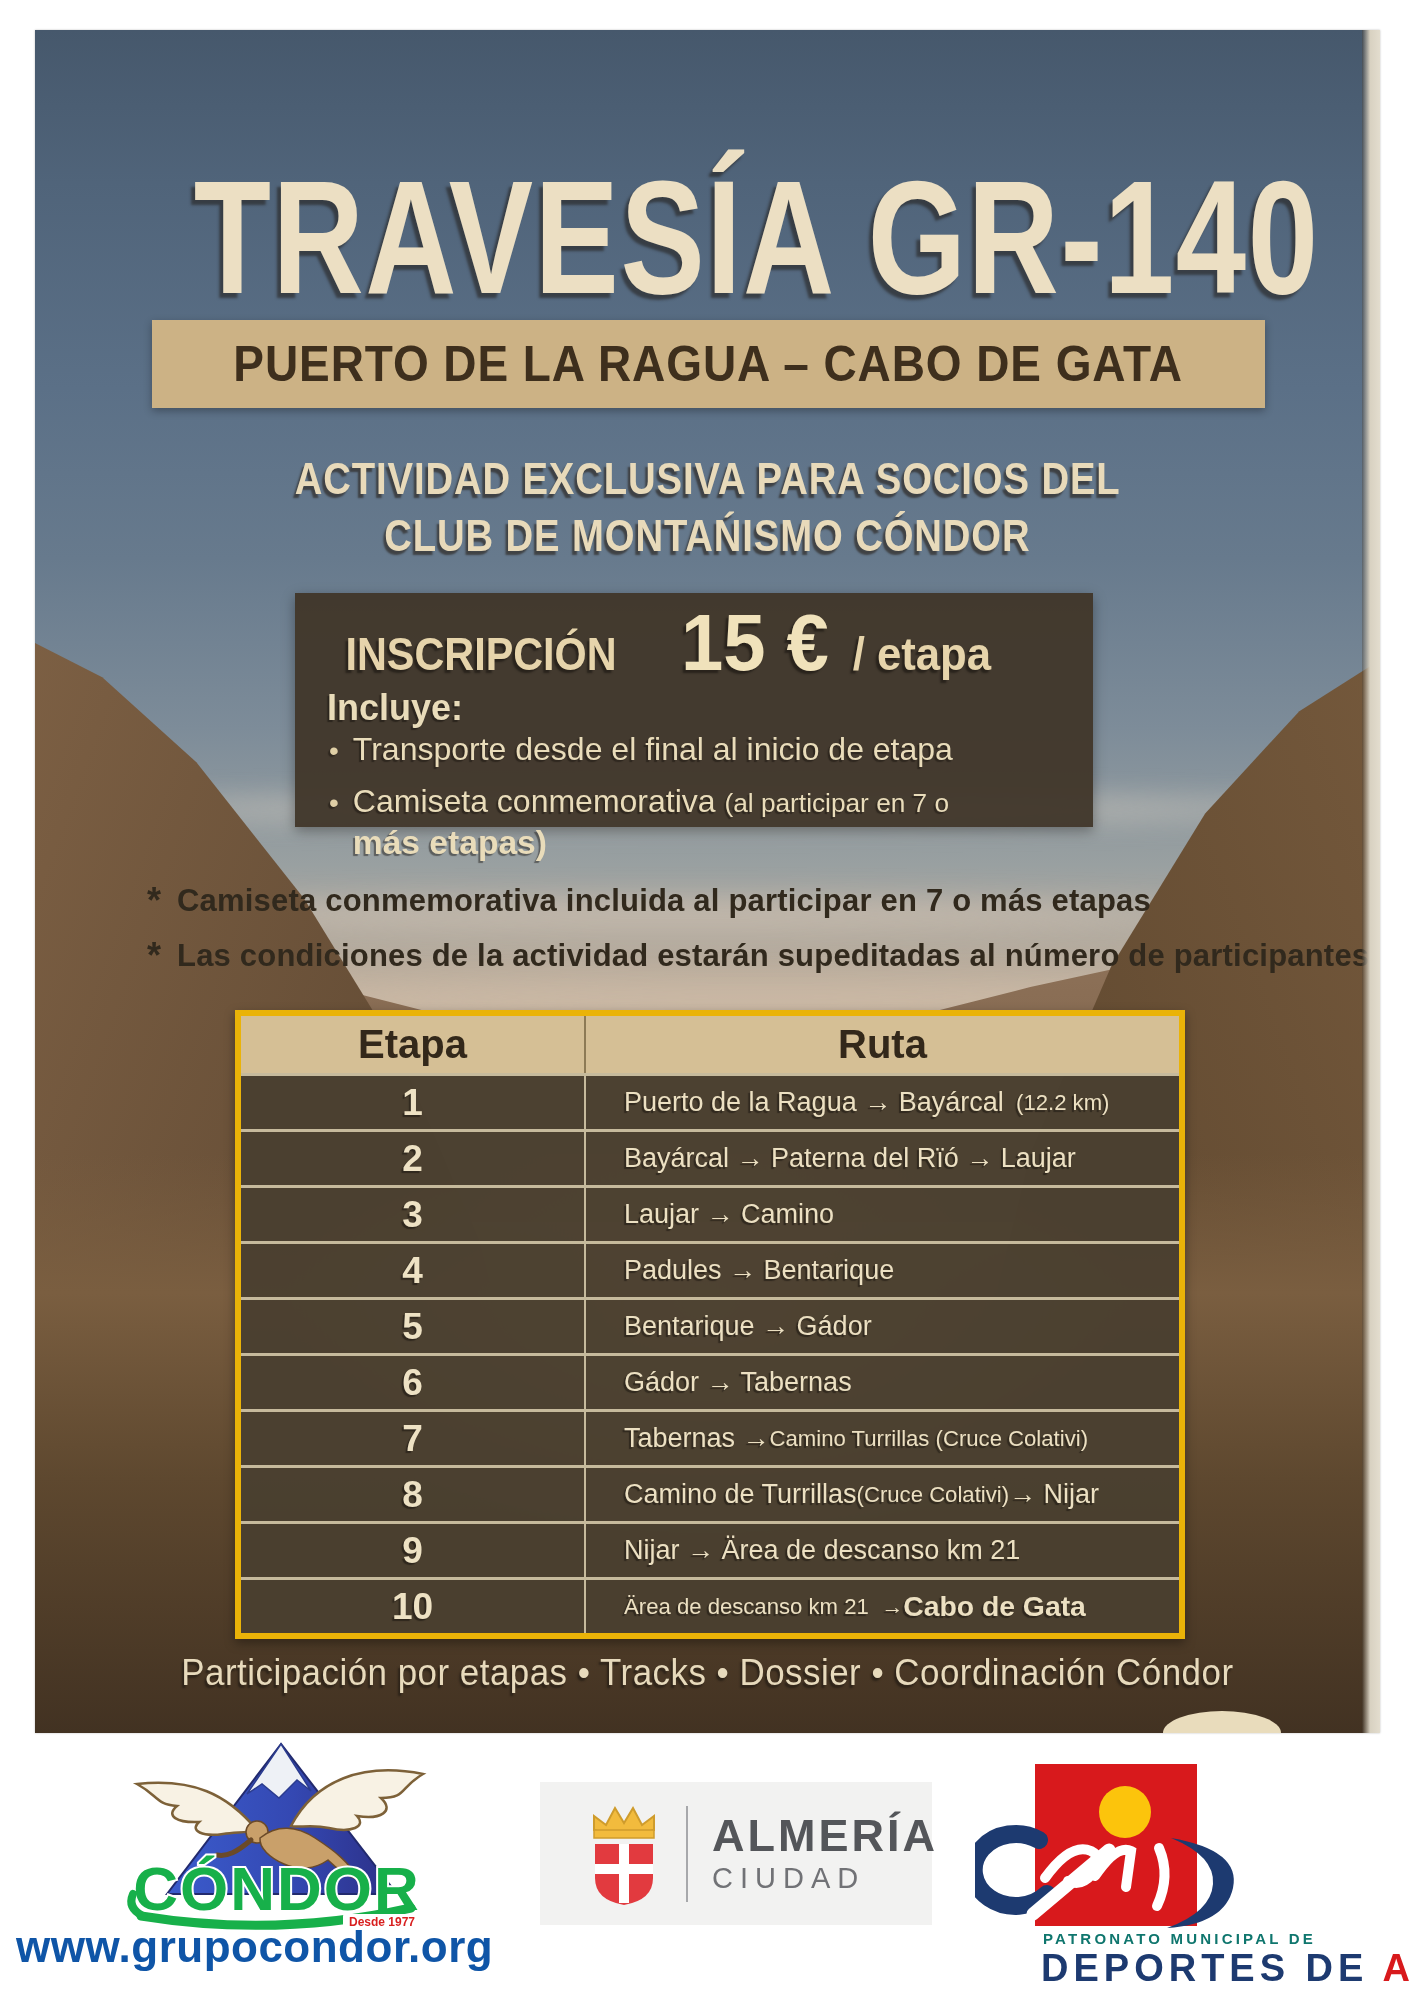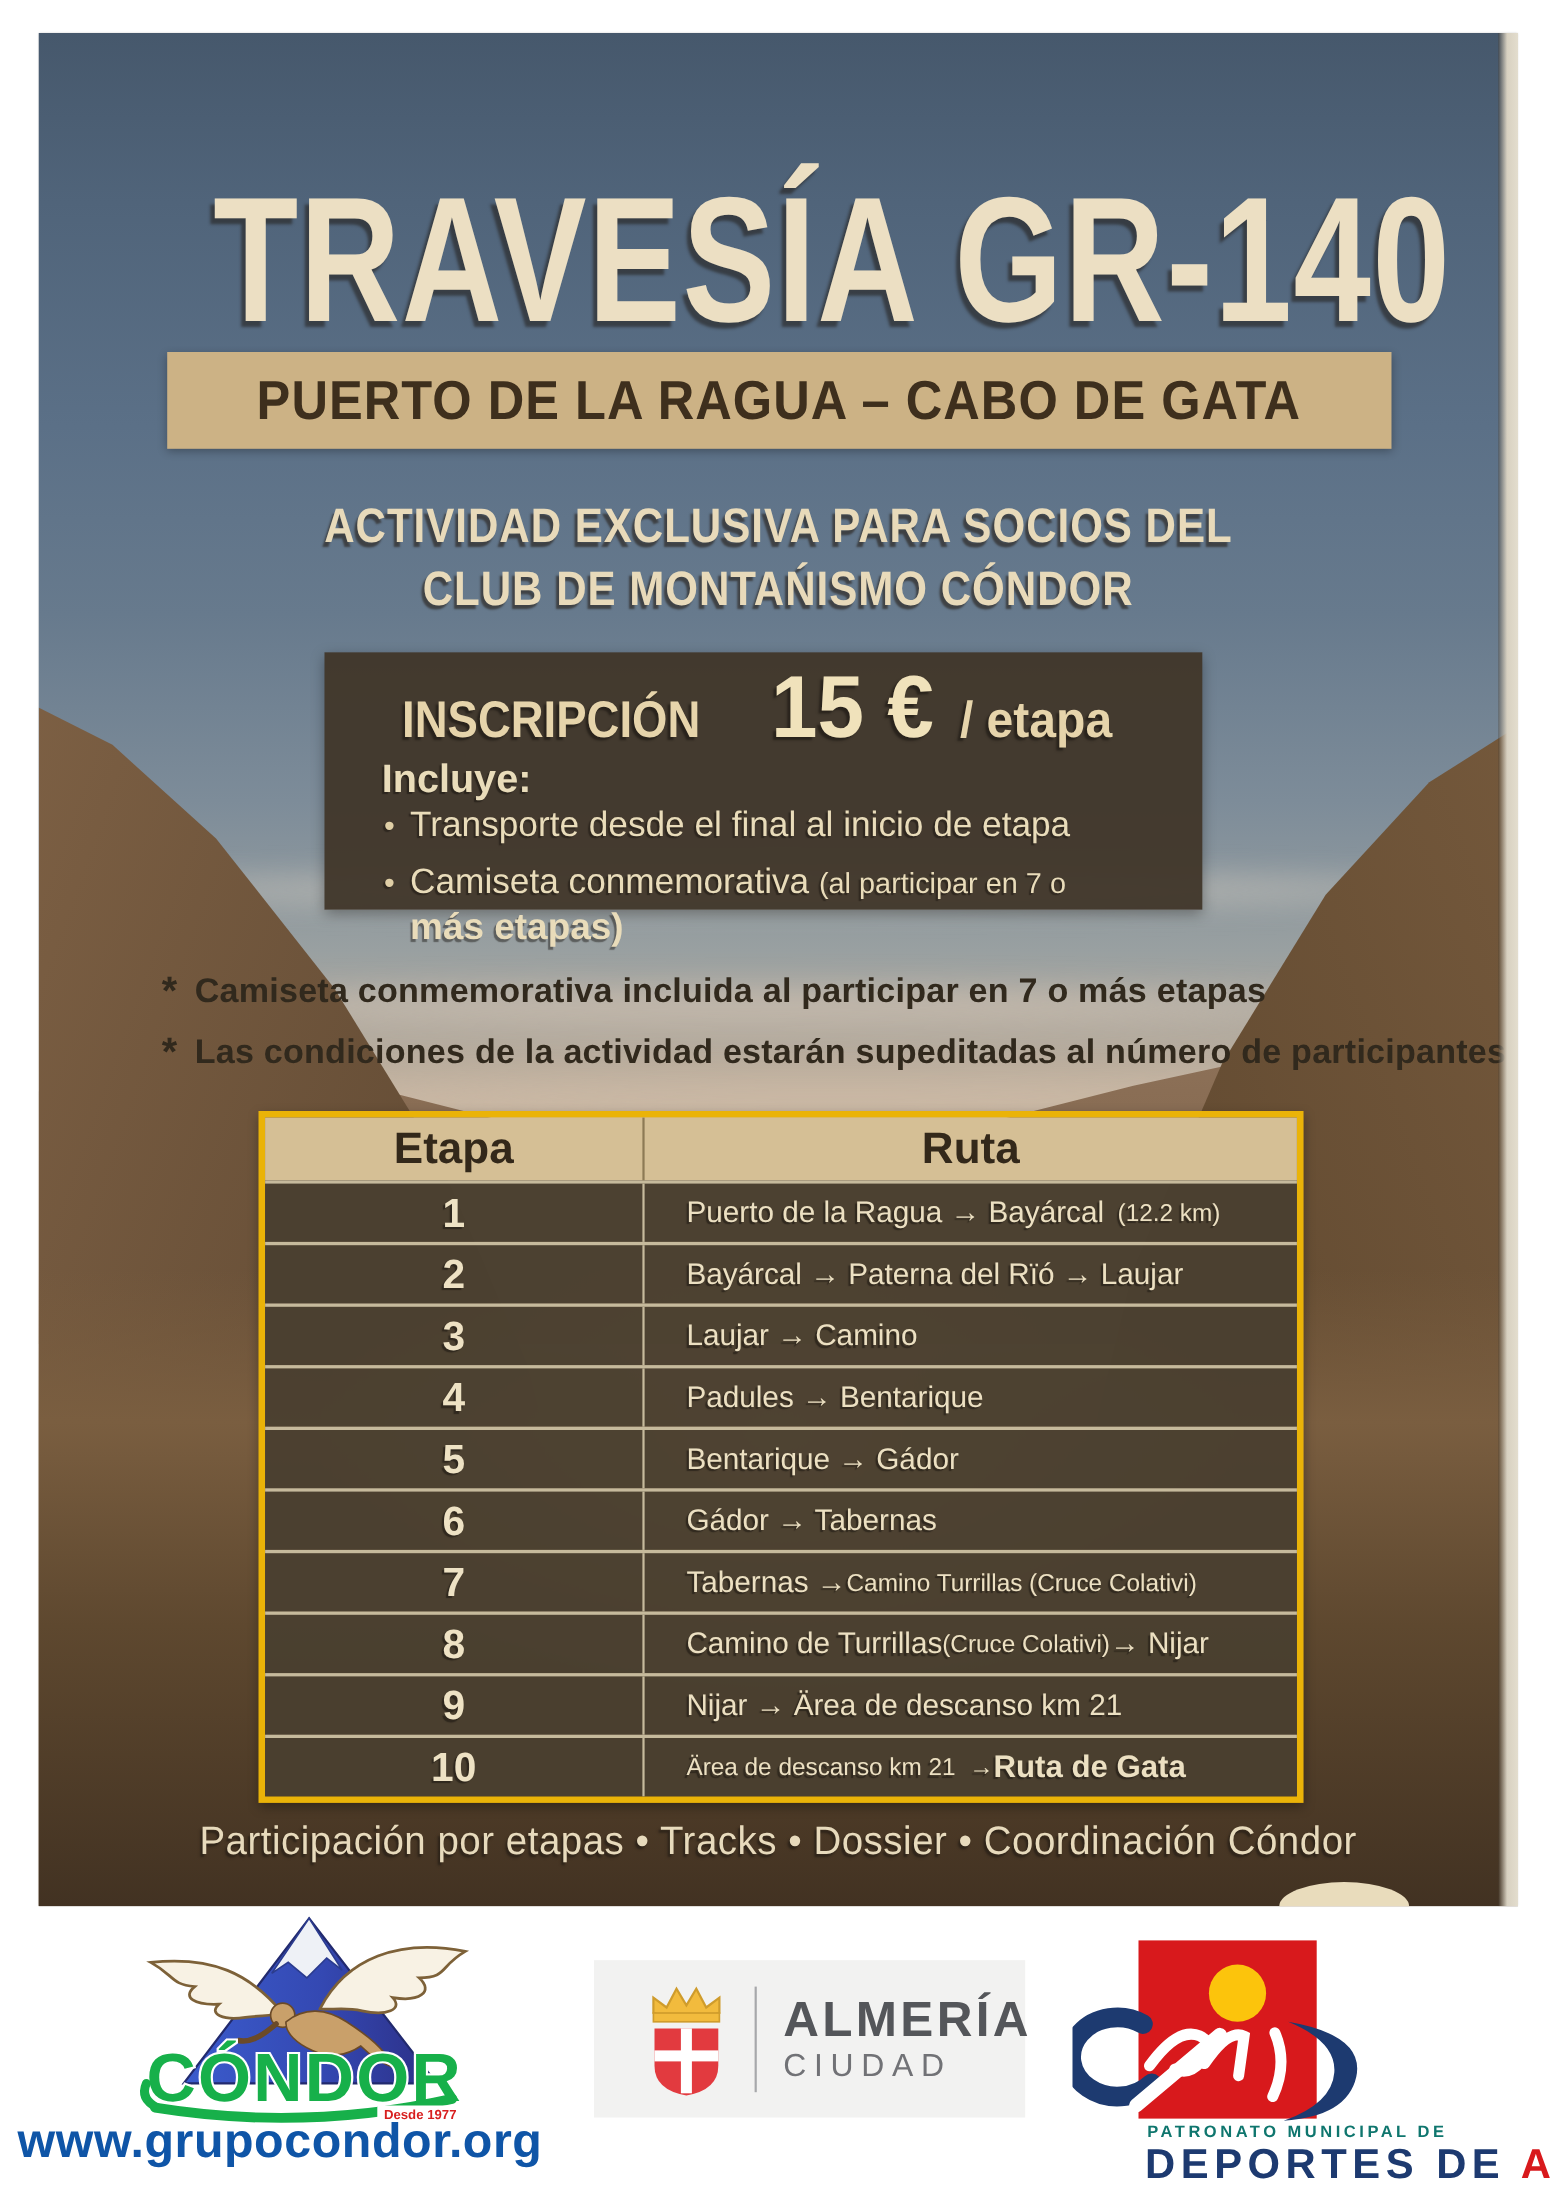--- a/index.html
+++ b/index.html
@@ -34,21 +34,21 @@
          text-shadow:-5px 5px 3px rgba(32,28,22,.55);}
   .banner{position:absolute;left:117px;top:290px;width:1113px;height:88px;background:#ccb285;
           display:flex;align-items:center;justify-content:center;box-shadow:0 3px 8px rgba(0,0,0,.3);}
   .banner .txt{font-size:50px;font-weight:700;color:#3e2f1d;letter-spacing:1px;--sx:.92;}
   .activity{position:absolute;left:0;right:0;top:420px;text-align:center;font-weight:700;
             font-size:44px;line-height:57px;color:#e8daba;text-shadow:-3px 4px 2px rgba(38,30,22,.6);}
   .activity .cx{--sx:.87;letter-spacing:1px;}
 
   .insc-box{position:absolute;left:260px;top:563px;width:798px;height:234px;box-sizing:border-box;
             background:rgba(64,54,41,.95);box-shadow:0 4px 12px rgba(0,0,0,.35);
-            padding:10px 30px 16px 52px;color:#e9dcba;}
+            padding:10px 30px 16px 32px;color:#e9dcba;}
   .insc-head{display:flex;align-items:baseline;gap:16px;margin-bottom:2px;
              text-shadow:-3px 3px 2px rgba(20,16,12,.55);}
   .insc-label{font-size:47px;font-weight:700;color:#e6d4ab;--sx:.88;margin-right:26px;}
   .insc-price{font-size:80px;font-weight:700;color:#f0e2bb;line-height:1;--sx:.95;}
   .insc-per{font-size:46px;font-weight:700;color:#e6d4ab;--sx:.95;}
   .insc-incl{font-size:36px;font-weight:700;margin:4px 0 0;text-shadow:-2px 2px 1px rgba(20,16,12,.5);}
   .incl-item{display:flex;align-items:flex-start;font-size:32px;line-height:40px;margin-bottom:10px;
              text-shadow:-2px 2px 1px rgba(20,16,12,.45);}
   .incl-item .dot{font-size:28px;margin:2px 14px 0 2px;color:#e0cfa6;}
   .seg-sm{font-size:.82em;}
@@ -214,21 +214,21 @@
           <div class="trow">
             <div class="td-etapa">9</div>
             <div class="td-ruta">
               <span class="seg-n">Nijar → Ärea de descanso km 21</span>
             </div>
           </div>
           <div class="trow">
             <div class="td-etapa">10</div>
             <div class="td-ruta">
               <span class="seg-sm">Ärea de descanso km 21 &nbsp;→ </span>
-              <span class="seg-b">Ruta de Gata</span>
+              <span class="seg-b">Cabo de Gata</span>
             </div>
           </div>
         </div>
     </div>
 
     <div class="bottom-line"><span class="cx">Participación por etapas • Tracks • Dossier • Coordinación Cóndor</span></div>
 
     <div class="circle-cut"></div>
     <div class="paper-edge"></div>
   </div>

